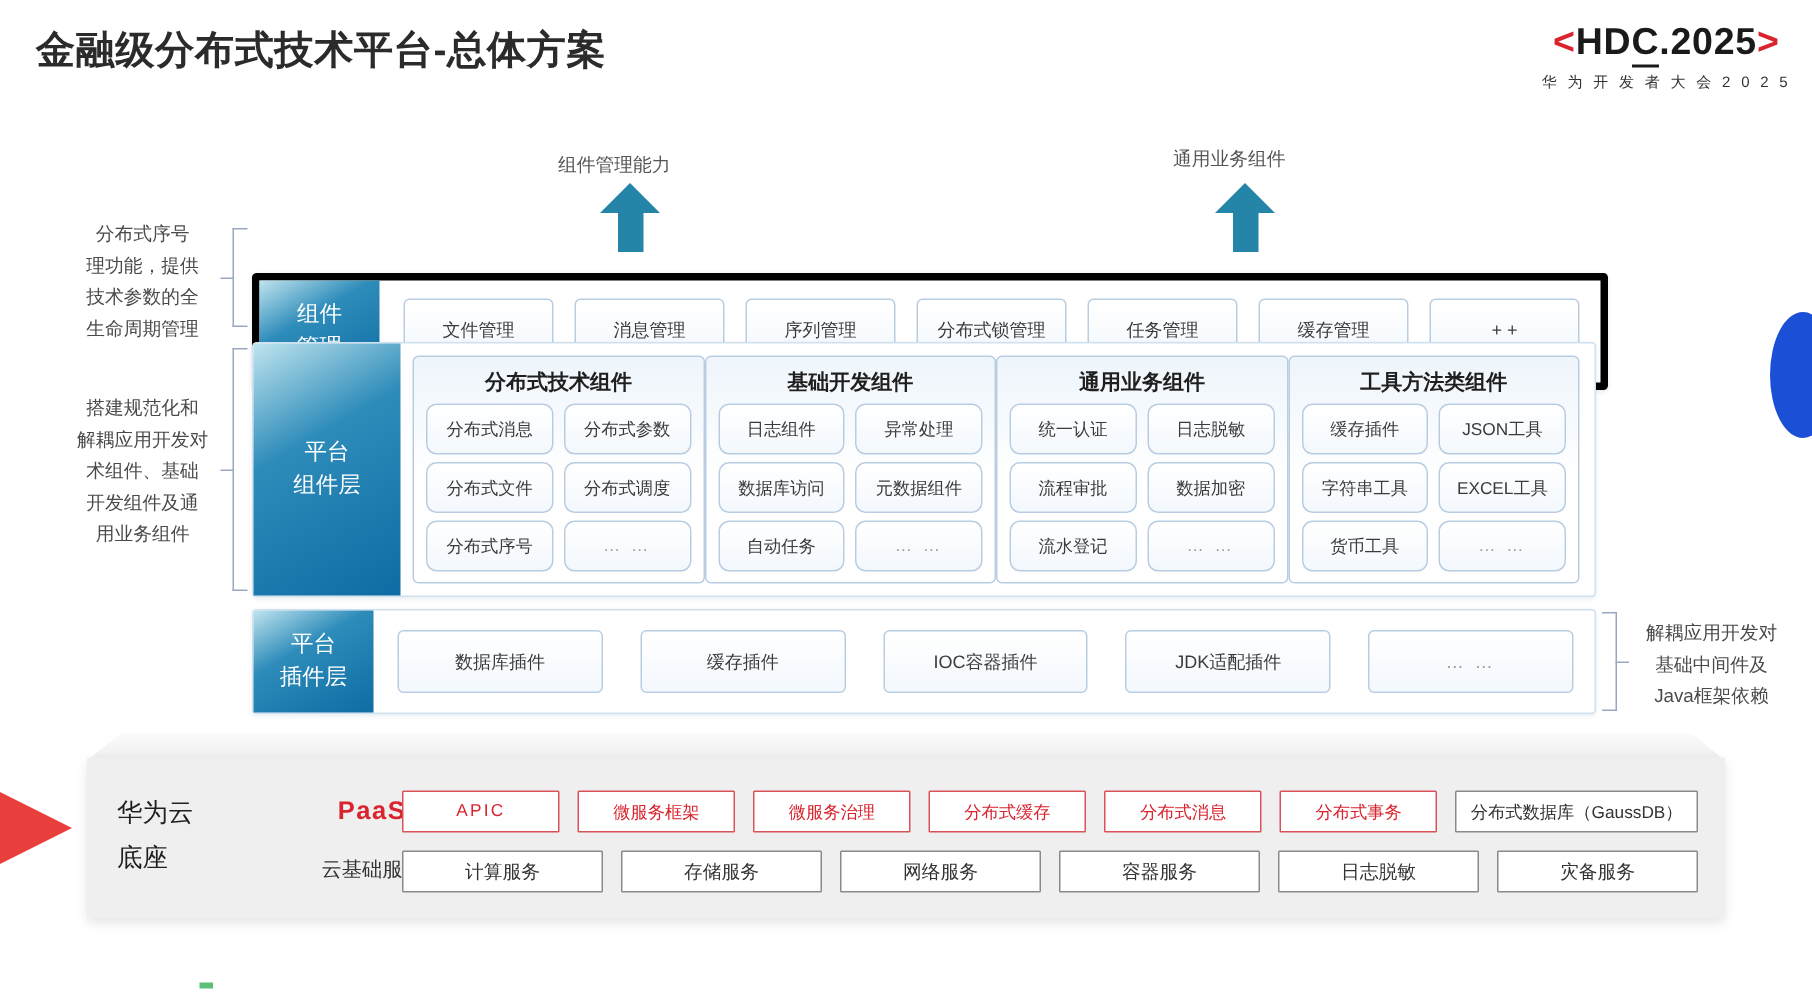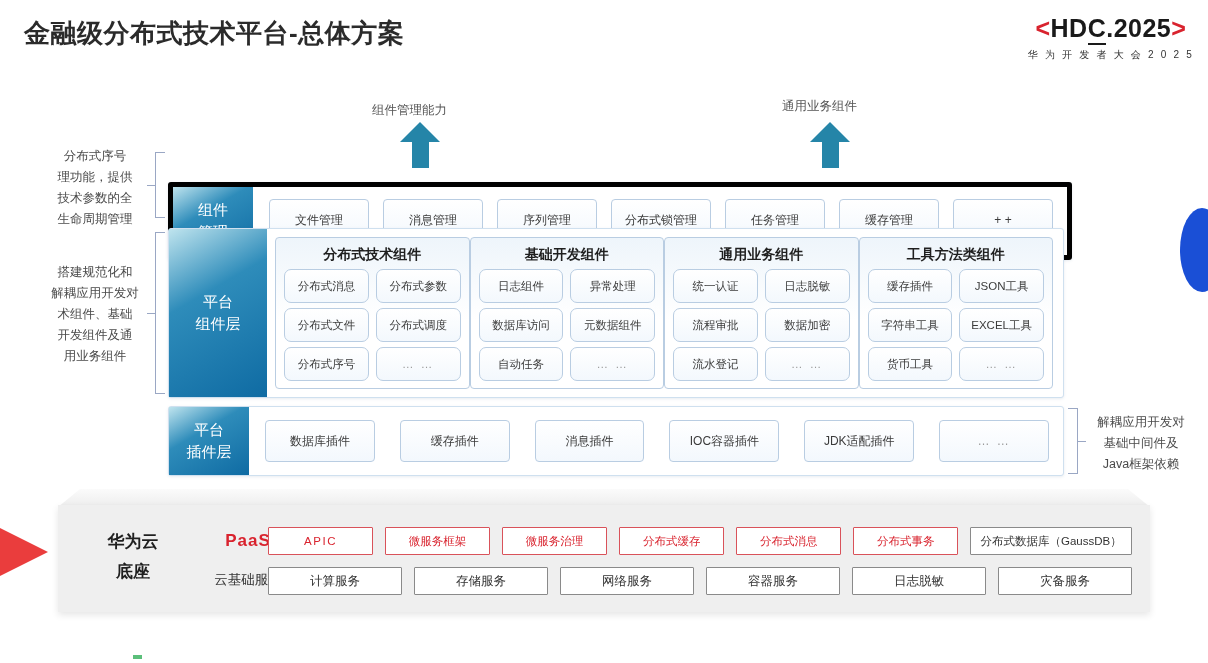--- a/index.html
+++ b/index.html
@@ -128,22 +128,22 @@
     position:absolute;left:58px;top:489px;width:1092px;height:18px;
     background:linear-gradient(180deg,#fbfbfb 0%,#ededed 100%);
     clip-path:polygon(22px 0,1070px 0,1092px 18px,0 18px);
   }
   #base-panel{
     position:absolute;left:58px;top:505px;width:1092px;height:107px;
     background:#efefef;
     box-shadow:0 3px 7px rgba(0,0,0,.10);
   }
   #base-label{
-    position:absolute;left:20px;top:22px;width:110px;text-align:center;
-    font-size:17px;font-weight:bold;color:#1f1f1f;line-height:30px;
+    position:absolute;left:20px;top:22px;width:110px;
+    font-size:17px;font-weight:normal;color:#1f1f1f;line-height:30px;
   }
   #paas-label{
     position:absolute;left:140px;top:26px;width:100px;text-align:center;
     font-size:17px;font-weight:bold;color:#d9232e;letter-spacing:1px;
   }
   #cloudbase-label{
     position:absolute;left:140px;top:66px;width:100px;text-align:center;
     font-size:13.5px;color:#333;
   }
   #paas-row{
@@ -294,21 +294,20 @@
 </div>
 
 <div id="row-plugin">
   <div class="blue-side">
     <div>平台</div>
     <div>插件层</div>
   </div>
   <div class="chips">
     <div class="chip">数据库插件</div>
     <div class="chip">缓存插件</div>
-    <div class="chip">消息插件</div>
     <div class="chip">IOC容器插件</div>
     <div class="chip">JDK适配插件</div>
     <div class="chip dots">… …</div>
   </div>
 </div>
 
 <div id="base-top"></div>
 <div id="base-panel">
   <div id="base-label">
     <div>华为云</div>

